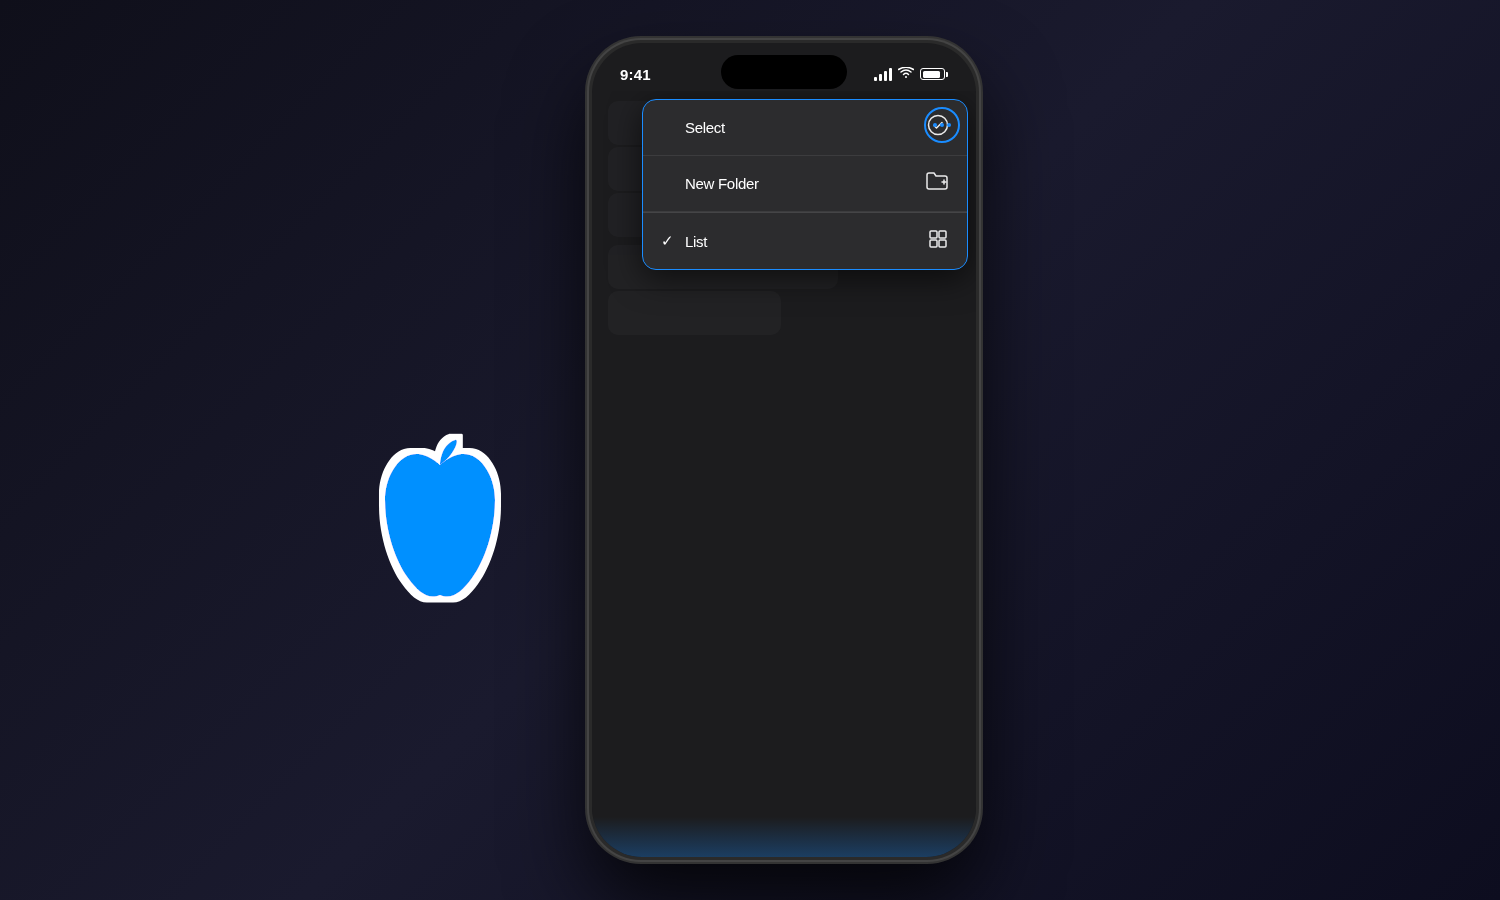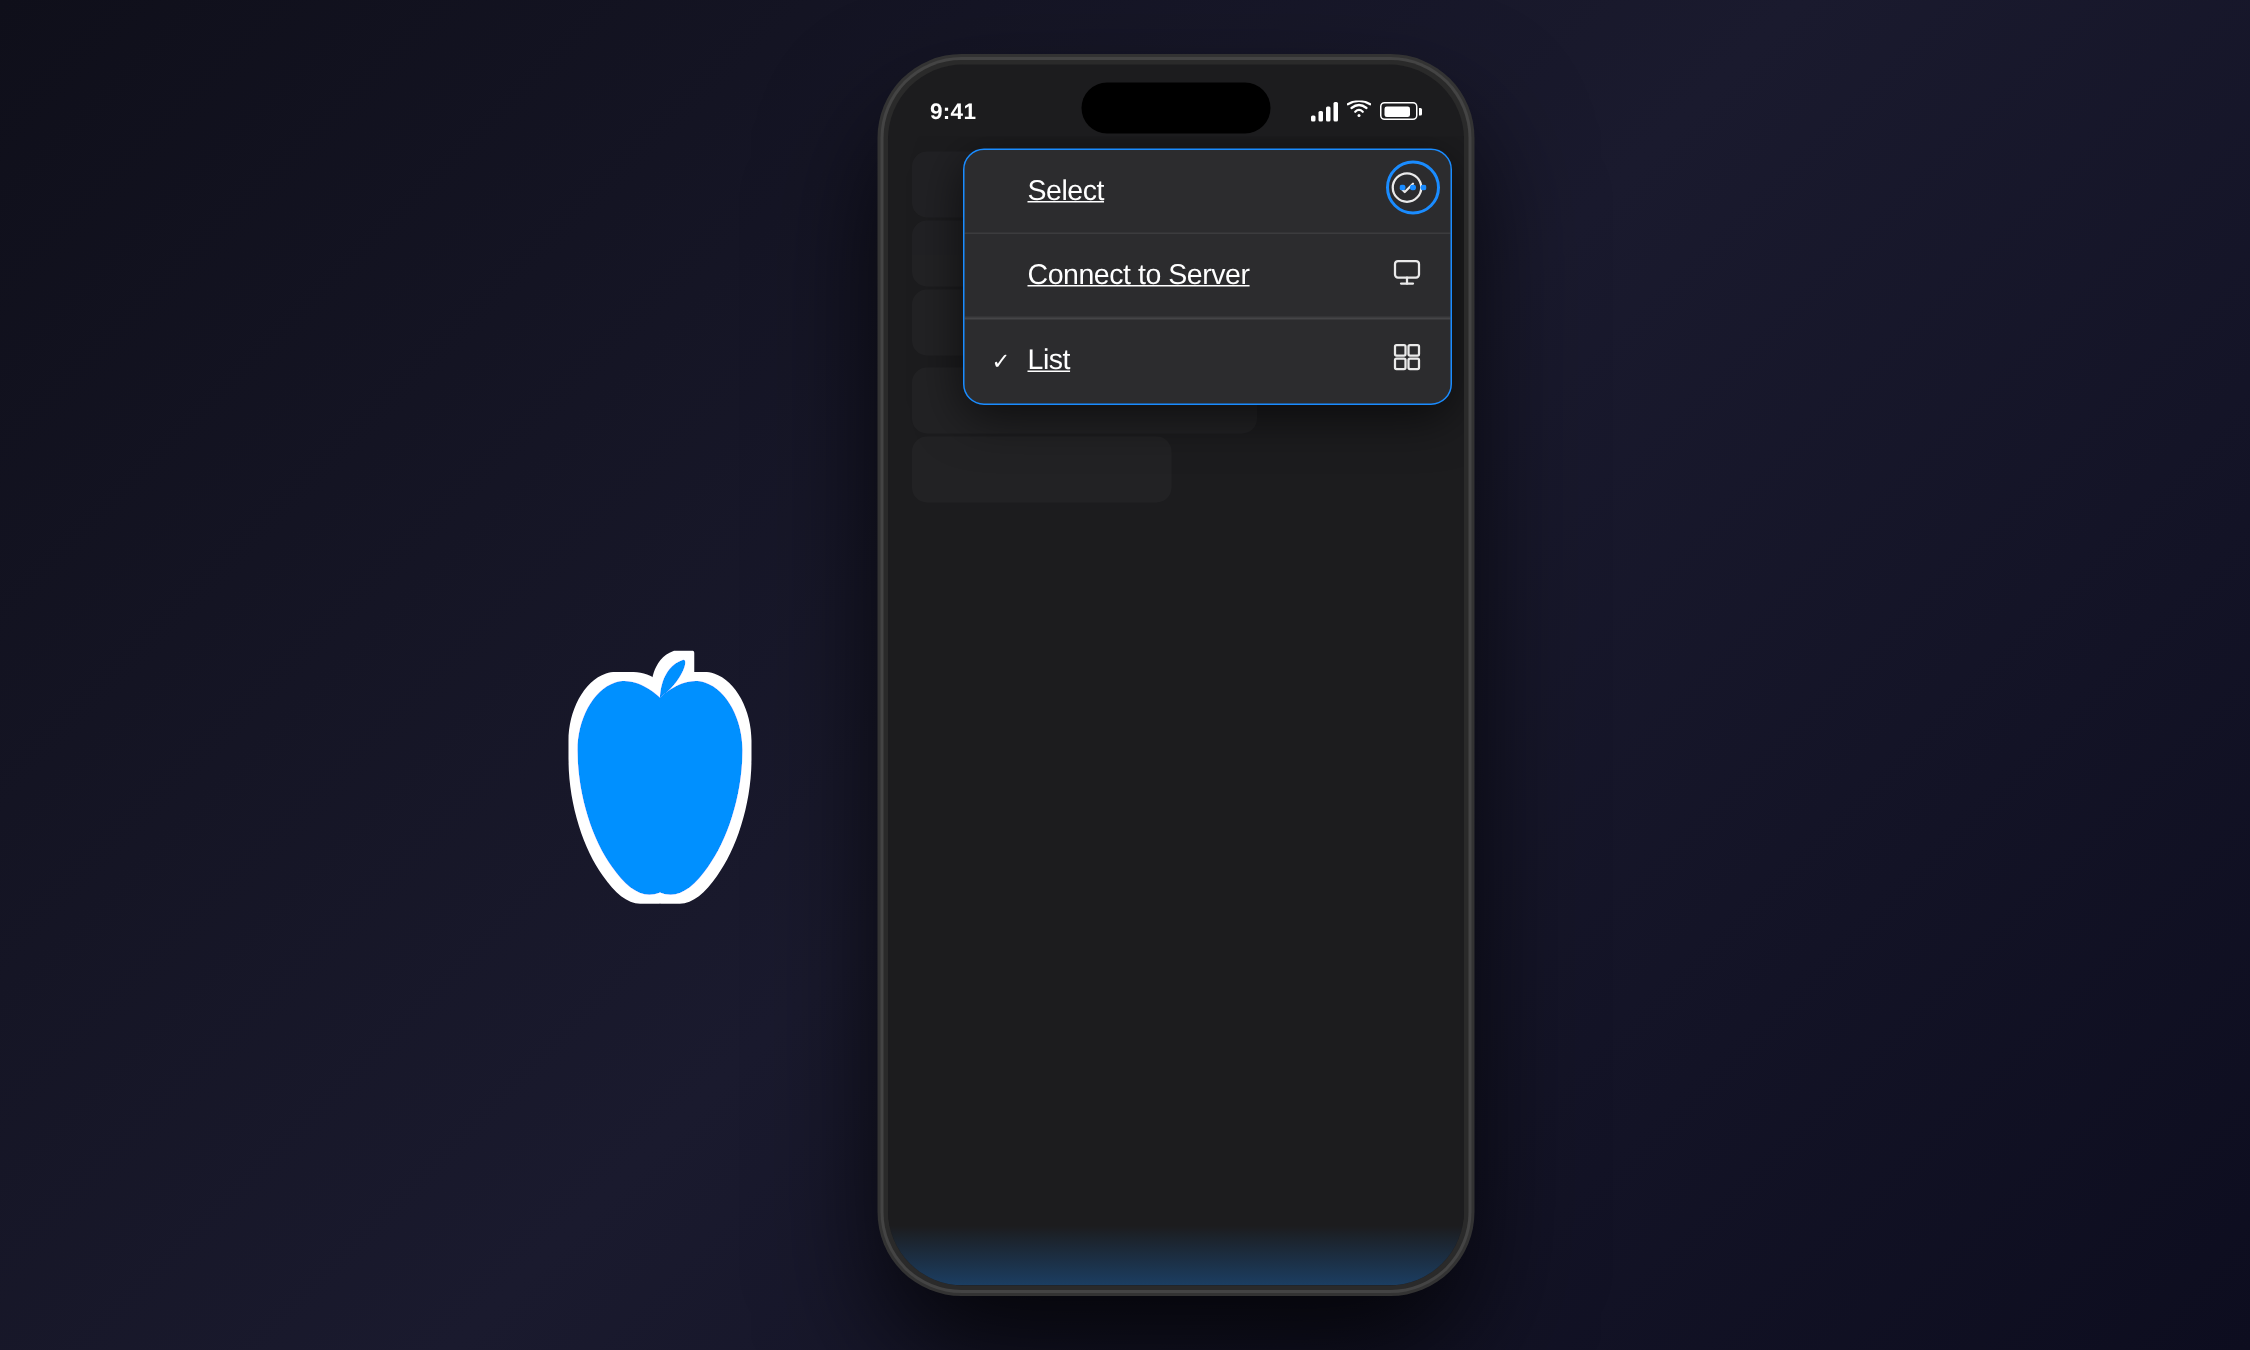--- a/index.html
+++ b/index.html
@@ -178,25 +178,24 @@
       gap: 8px;
     }
 
     .menu-checkmark {
       color: #fff;
       font-size: 14px;
       width: 16px;
     }
 
     .menu-label {
-      font-size: 19px;
+      font-size: 15px;
       font-weight: 400;
       color: #ffffff;
       letter-spacing: -0.3px;
-      text-decoration: underline;
     }
 
     .menu-icon {
       color: #ffffff;
       font-size: 20px;
       opacity: 0.9;
     }
 
     .menu-divider {
       height: 1px;
@@ -358,35 +357,34 @@
               <span class="menu-label">Select</span>
             </div>
             <span class="menu-icon">
               <svg width="22" height="22" viewBox="0 0 22 22" fill="none">
                 <circle cx="11" cy="11" r="9.5" stroke="white" stroke-width="1.5"></circle>
                 <path d="M7 11.5 L9.5 14 L15 8.5" stroke="white" stroke-width="1.5" stroke-linecap="round" stroke-linejoin="round"></path>
               </svg>
             </span>
           </div>
 
-
-
           <div class="menu-item">
             <div class="menu-item-left">
               <span class="menu-checkmark"></span>
-              <span class="menu-label">Connect to Server</span>
+              <span class="menu-label">New Folder</span>
             </div>
             <span class="menu-icon">
-              <svg width="22" height="22" viewBox="0 0 22 22" fill="none">
-                <rect x="3" y="4" width="16" height="11" rx="2" stroke="white" stroke-width="1.5"></rect>
-                <path d="M7 19 L15 19" stroke="white" stroke-width="1.5" stroke-linecap="round"></path>
-                <path d="M11 15 L11 19" stroke="white" stroke-width="1.5" stroke-linecap="round"></path>
+              <svg width="24" height="22" viewBox="0 0 24 22" fill="none">
+                <path d="M2 5 C2 4 3 3 4 3 L9 3 L11 6 L20 6 C21 6 22 7 22 8 L22 17 C22 18 21 19 20 19 L4 19 C3 19 2 18 2 17 Z" stroke="white" stroke-width="1.5" fill="none" stroke-linejoin="round"></path>
+                <path d="M19 10 L19 14 M17 12 L21 12" stroke="white" stroke-width="1.5" stroke-linecap="round"></path>
               </svg>
             </span>
           </div>
+
+
 
           <div class="menu-divider"></div>
 
           <div class="menu-item">
             <div class="menu-item-left">
               <span class="menu-checkmark" style="color:white; font-size:15px; font-weight:400;">✓</span>
               <span class="menu-label">List</span>
             </div>
             <span class="menu-icon">
               <svg width="22" height="22" viewBox="0 0 22 22" fill="none">

